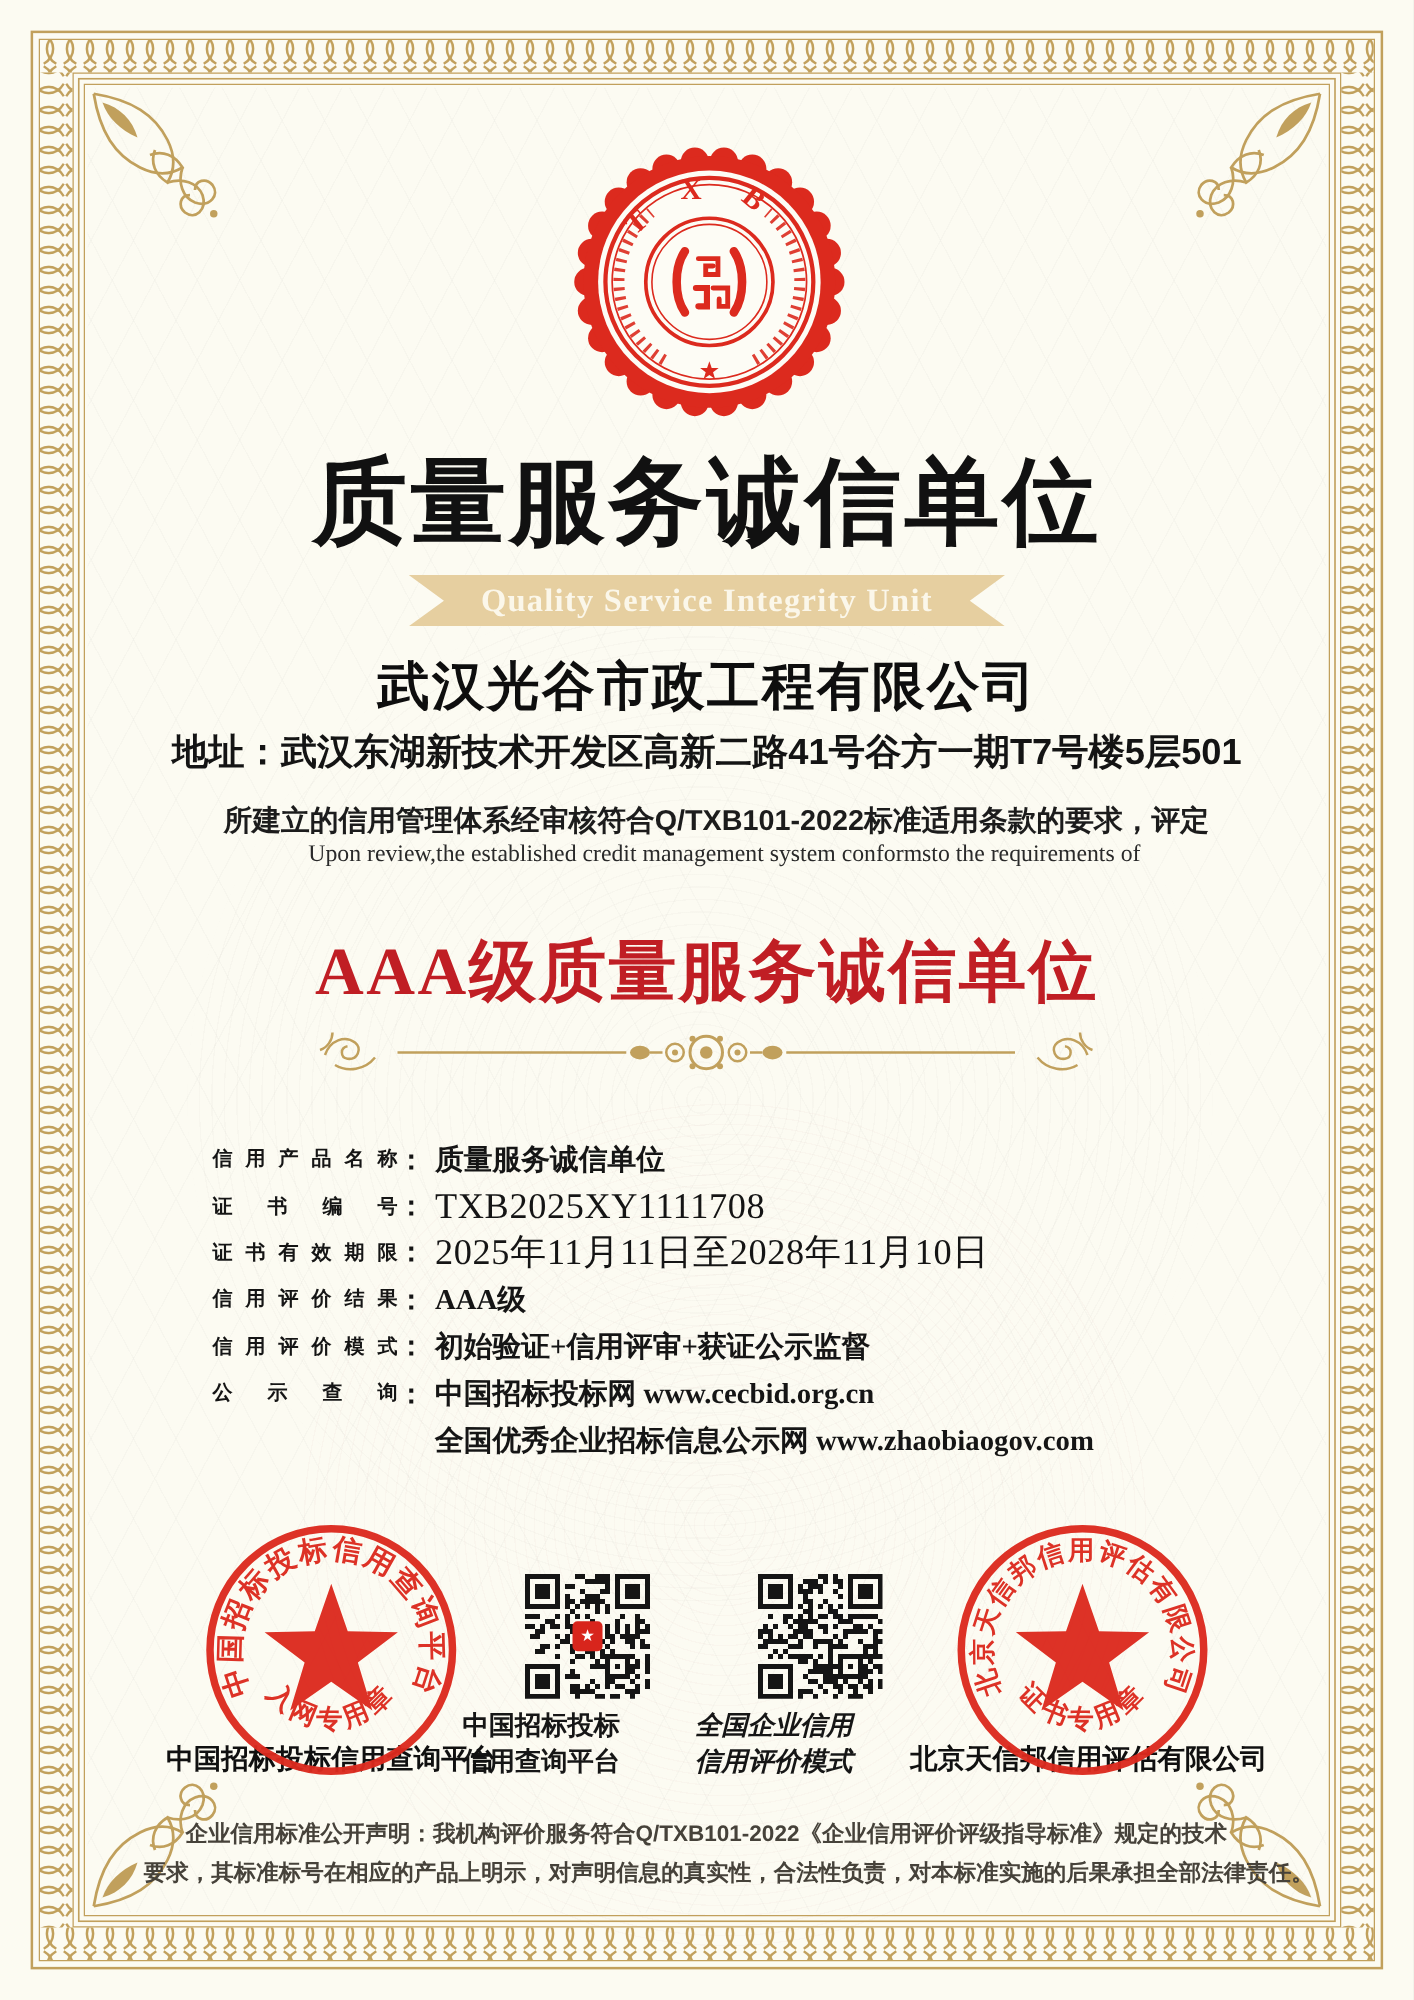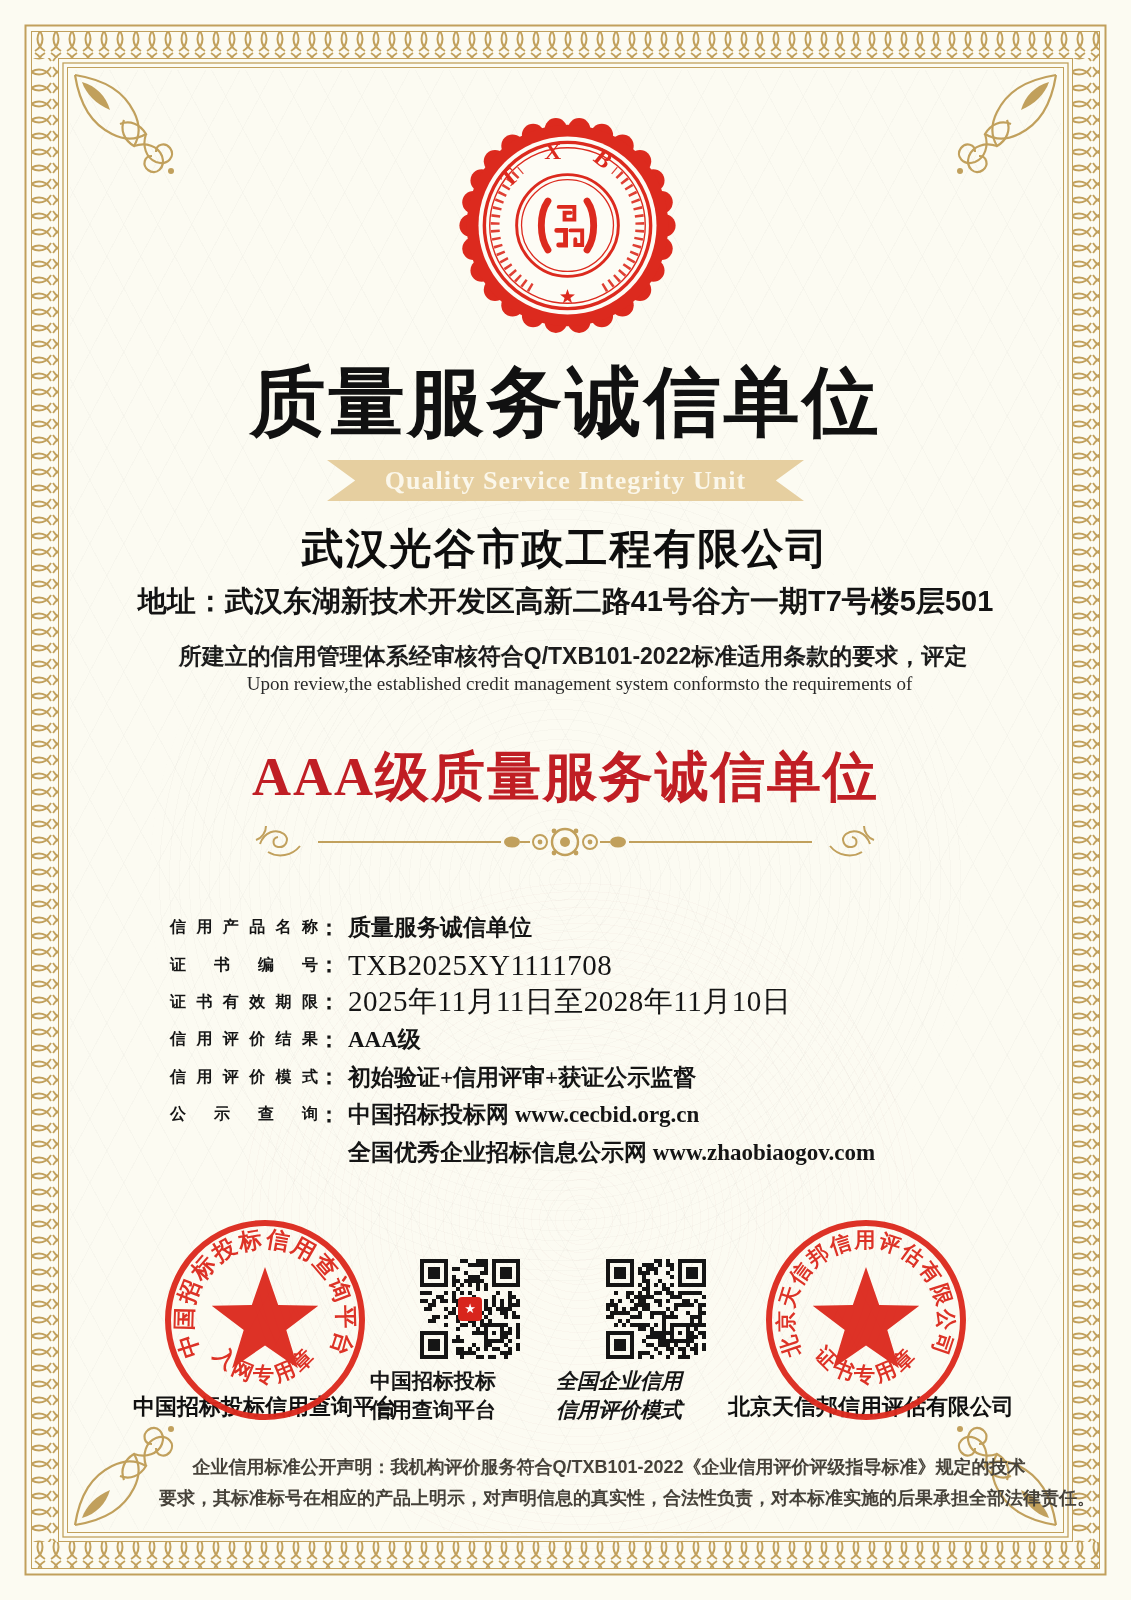--- a/index.html
+++ b/index.html
@@ -54,21 +54,21 @@
   .qr{width:100px;height:100px;}
   .qr-1{left:420px;top:1259px;} .qr-2{left:606px;top:1259px;}
   .qr-logo{left:458px;top:1297px;width:24px;height:24px;background:#D8251C;border-radius:4px;
            color:#fff;font-size:13px;line-height:24px;text-align:center;z-index:3;}
   .qr-cap{width:200px;top:1366px;text-align:left;font-size:21px;font-weight:700;line-height:29px;color:#161616;}
   .qr-cap-1{left:370px;} .qr-cap-2{left:556px;font-style:italic;}
   .stamp-cap{top:1392px;text-align:center;font-size:22px;font-weight:800;color:#101010;z-index:2;}
   .stamp-cap-l{left:110px;width:310px;} .stamp-cap-r{left:706px;width:330px;}
 
   .footer{left:115px;top:1452px;width:900px;text-align:center;font-size:18px;
-          font-weight:700;line-height:31px;color:#46423a;white-space:nowrap;margin-left:44px;}
+          font-weight:700;line-height:31px;color:#46423a;white-space:nowrap;}
   .footer span{display:block;}
 </style>
 </head>
 <body>
 
 <div class="page">
 
   <div class="bg-lattice"></div>
   <div class="bg-guilloche bg-g1"></div>
   <div class="bg-guilloche bg-g2"></div>

